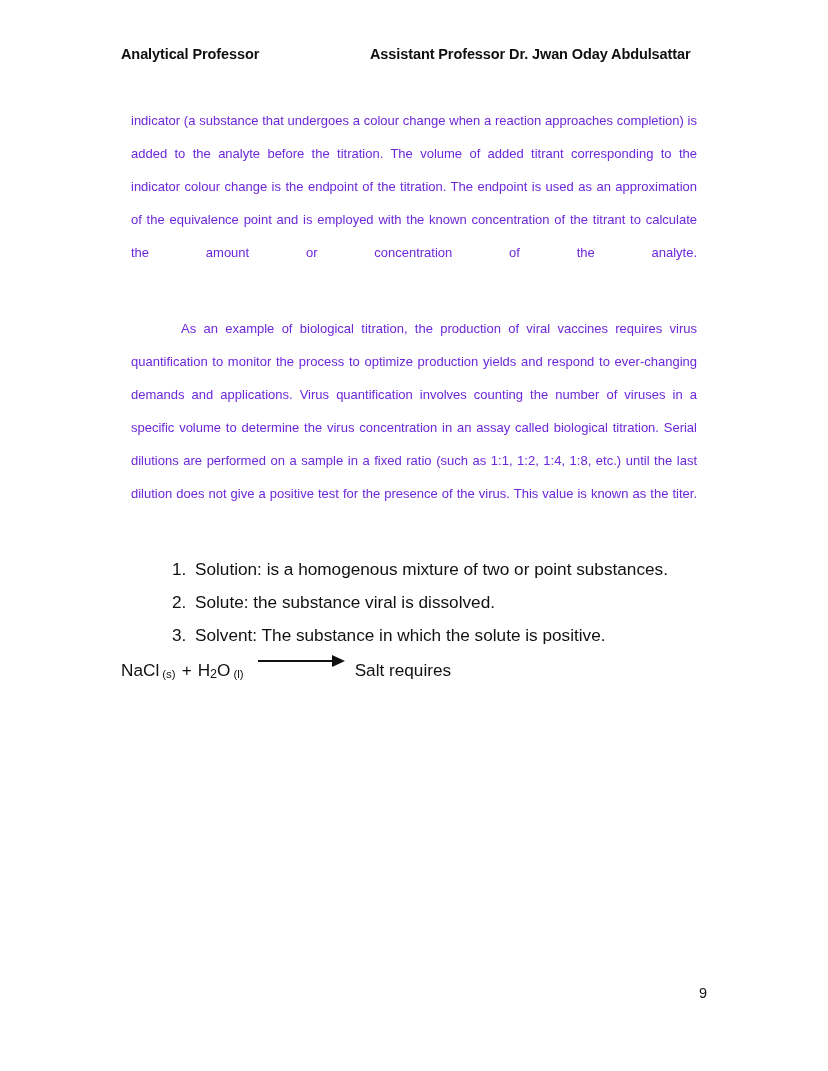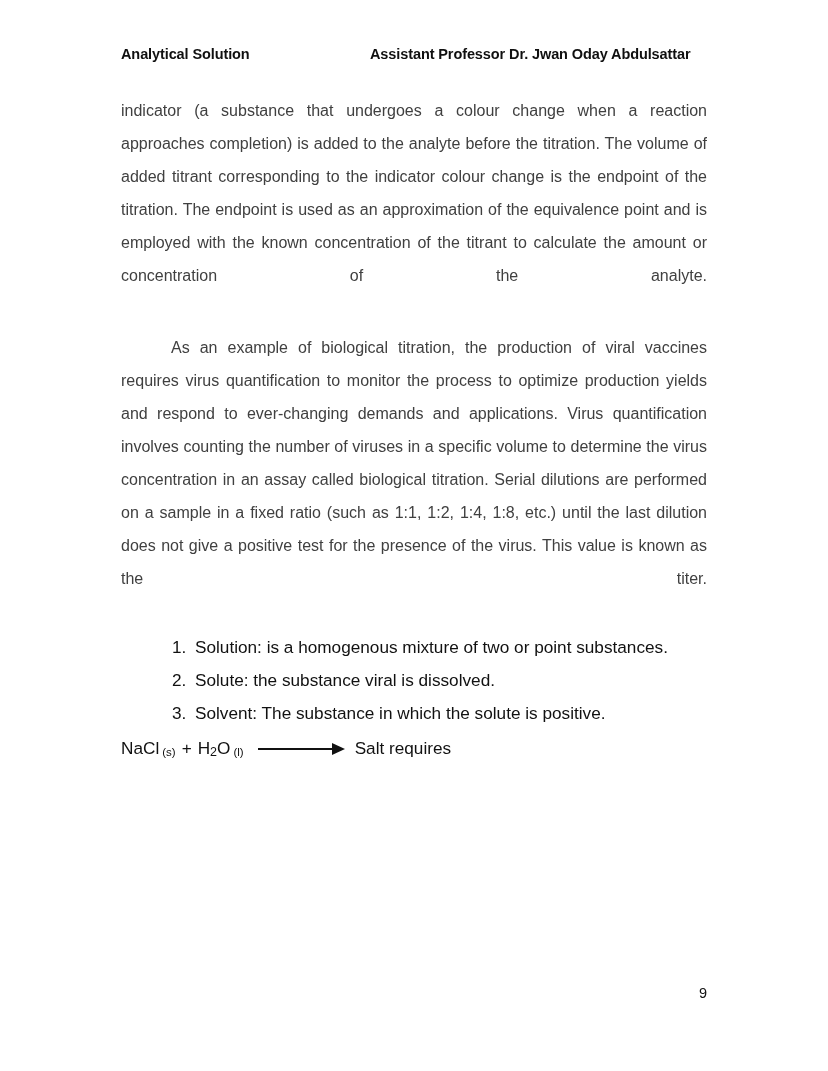--- a/index.html
+++ b/index.html
@@ -49,26 +49,26 @@
 
   
   .content {
     position: absolute;
     left: 121px;
     top: 94px;
     width: 586px;
   }
 
   p.body-par {
-    margin: 0;
-    font-size: 16px;
+    margin: 10px;
+    font-size: 13px;
     line-height: 33px;
     text-align: justify;
     text-justify: inter-word;
-    color: #404040;
+    color: #6d28d9;
   }
   p.body-par.indented {
     text-indent: 50px;
   }
   p.gap-above {
     margin-top: 6px;
   }
 
   
   p.body-par::after {
@@ -100,21 +100,21 @@
   }
 
   
   .equation {
     margin-top: 2px;
     font-size: 17.2px;
     line-height: 33px;
     color: #111111;
     white-space: nowrap;
     display: flex;
-    align-items: center;
+    align-items: flex-start;
   }
   .equation .sub {
     font-size: 11.5px;
     vertical-align: sub;
     position: relative;
     top: 4px;
     margin-left: 3px;
   }
   .equation .subscript-num {
     font-size: 12.5px;
@@ -162,21 +162,21 @@
     font-size: 14.5px;
     color: #111111;
   }
 </style>
 </head>
 <body>
 
 <div class="page">
 
   <div class="doc-header">
-    <span class="course">Analytical Solution</span>
+    <span class="course">Analytical Professor</span>
     <span class="instructor">Assistant Professor Dr. Jwan Oday Abdulsattar</span>
   </div>
 
   <div class="content">
 
     <p class="body-par">indicator (a substance that undergoes a colour change when a reaction approaches completion) is added to the analyte before the titration. The volume of added titrant corresponding to the indicator colour change is the endpoint of the titration. The endpoint is used as an approximation of the equivalence point and is employed with the known concentration of the titrant to calculate the amount or concentration of the analyte.</p>
 
     <p class="body-par indented gap-above">As an example of biological titration, the production of viral vaccines requires virus quantification to monitor the process to optimize production yields and respond to ever-changing demands and applications. Virus quantification involves counting the number of viruses in a specific volume to determine the virus concentration in an assay called biological titration.  Serial dilutions are performed on a sample in a fixed ratio (such as 1:1, 1:2, 1:4, 1:8, etc.) until the last dilution does not give a positive test for the presence of the virus. This value is known as the titer.</p>
 
 

